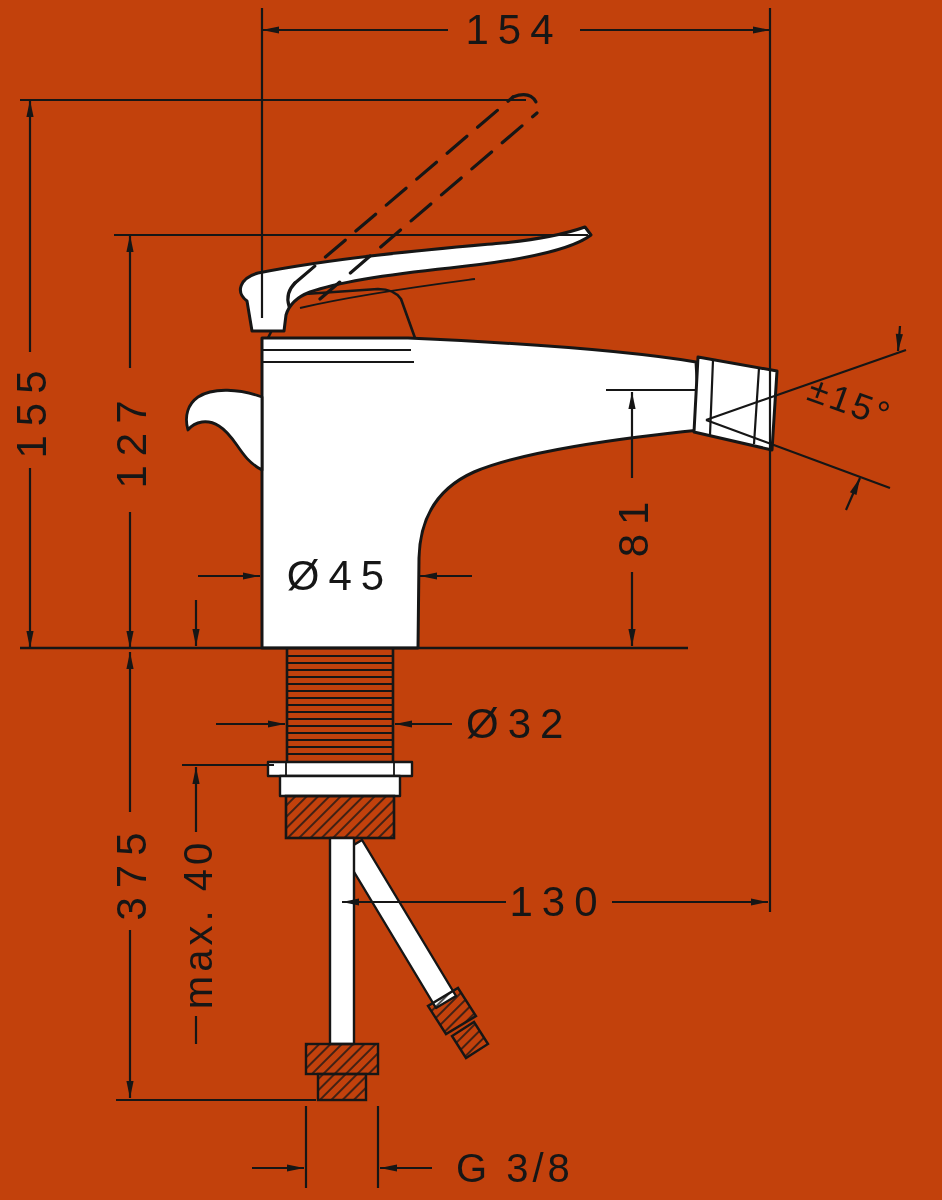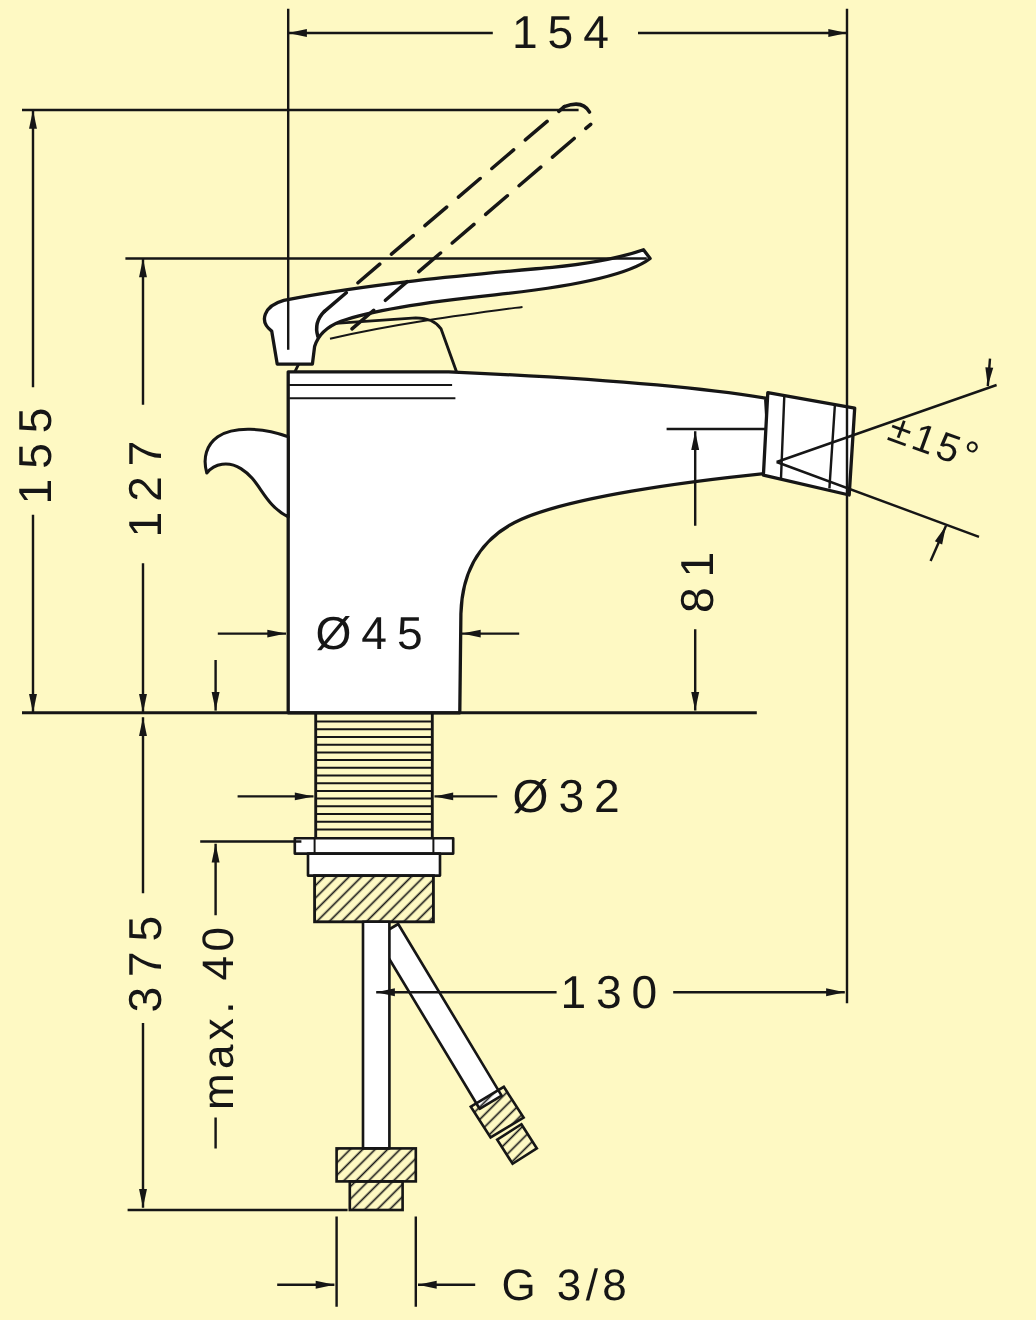--- a/index.html
+++ b/index.html
@@ -1,19 +1,19 @@
 <!DOCTYPE html>
 <html><head>
 <meta charset="utf-8">
 <style>
   html,body{margin:0;padding:0;background:#ffffff;}
   .stage{
     position:relative;
     width:942px;height:1200px;
-    background:#fef9c3;
+    background:#c2410c;
     font-family:"Liberation Sans", sans-serif;
     overflow:hidden;
   }
   svg{display:block;}
   .outline{fill:#ffffff;stroke:#161616;stroke-width:3;stroke-linejoin:round;}
   .stroke{fill:none;stroke:#161616;stroke-width:2.6;stroke-linejoin:round;}
   .thin{fill:none;stroke:#161616;stroke-width:1.8;}
   .dash{fill:none;stroke:#161616;stroke-width:3.2;stroke-dasharray:26 14;stroke-linecap:round;}
   .dim{fill:none;stroke:#161616;stroke-width:2.2;}
   .lbl{font-family:"Liberation Sans",sans-serif;font-size:42px;letter-spacing:9px;fill:#161616;}

